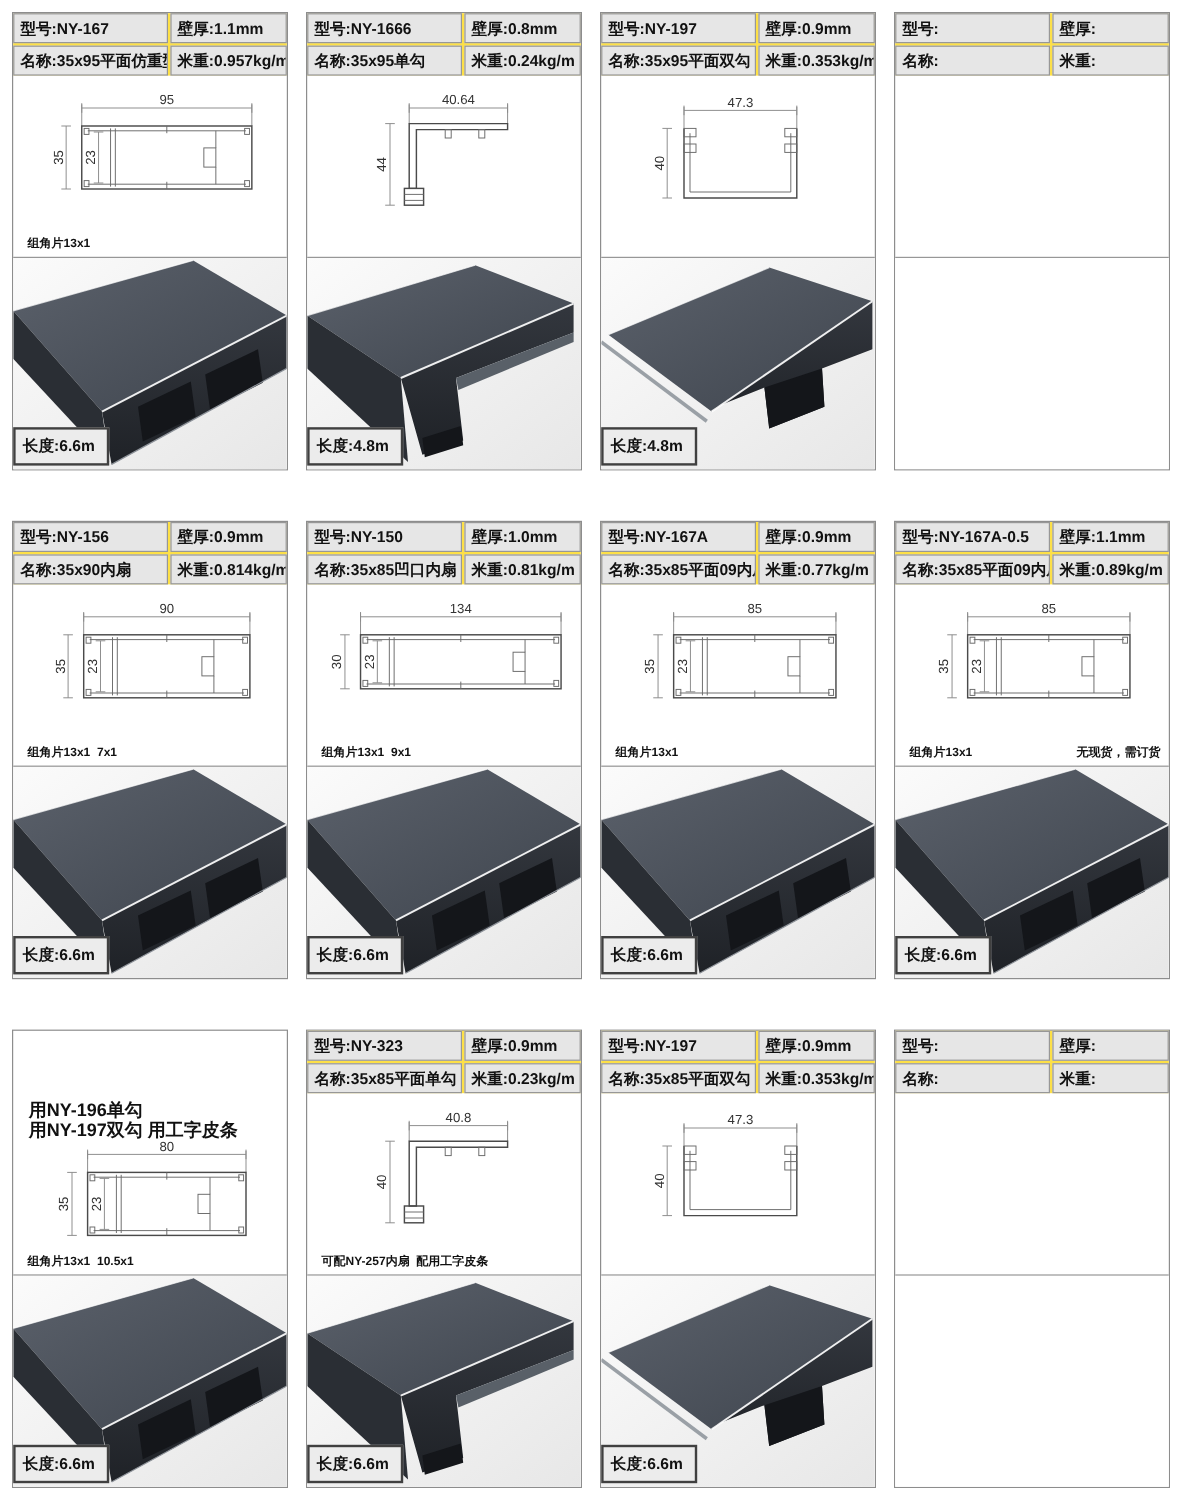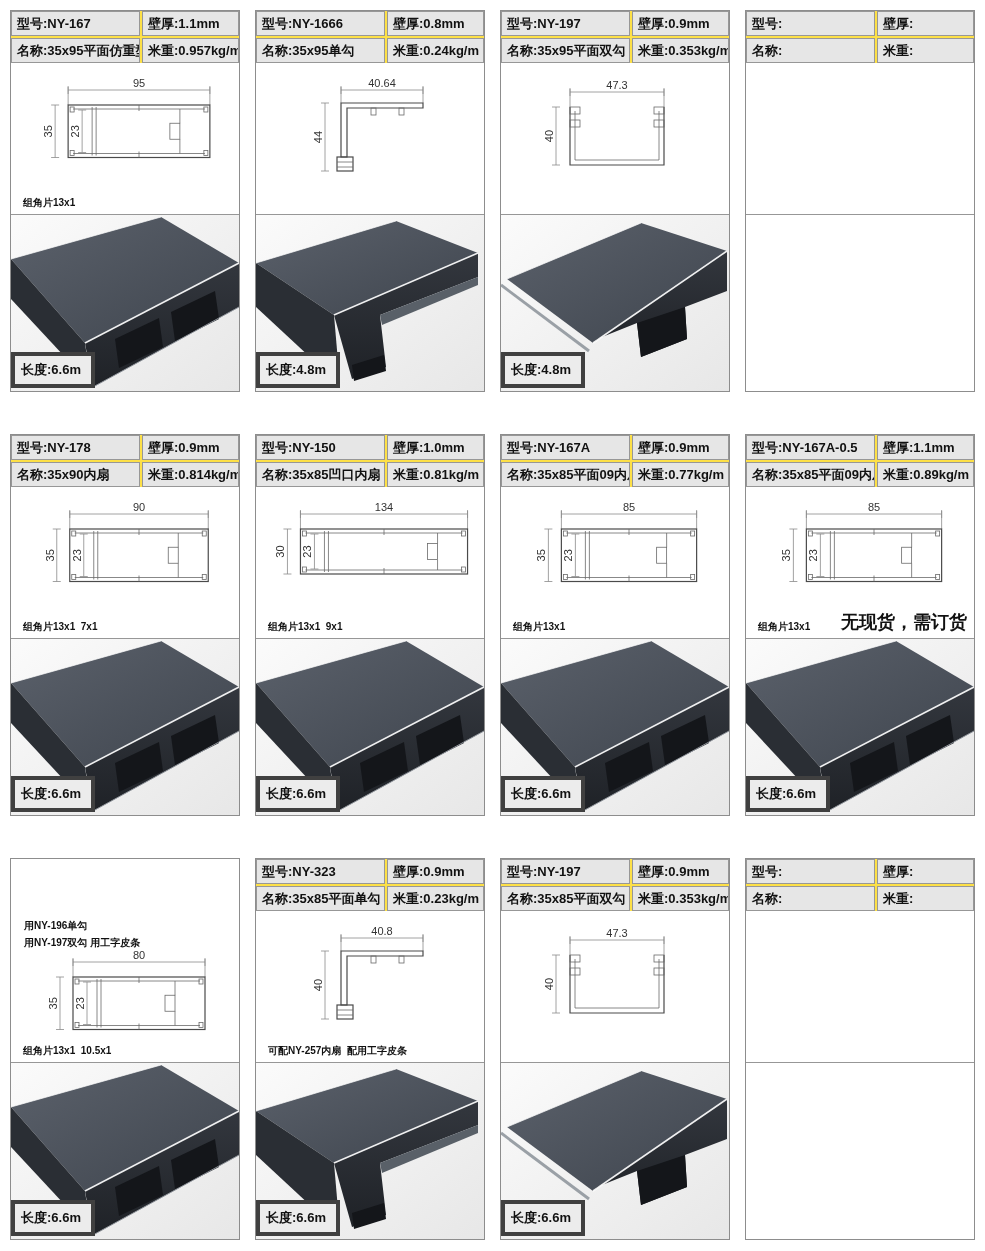--- a/index.html
+++ b/index.html
@@ -21,33 +21,33 @@
   }
   .cell{
     background:#e6e6e6;border:1px solid #979797;box-sizing:border-box;
     height:25px;line-height:23px;padding-left:5px;
     font-size:13px;font-weight:bold;white-space:nowrap;overflow:hidden;
   }
   .draw{position:absolute;top:56px;left:4px;right:0;height:147px;}
   .draw-svg{position:absolute;top:12px;left:50%;transform:translateX(-50%);}
   .draw-svg.lowered{top:36px;}
   .note-top{
-    position:absolute;top:2px;left:9px;font-size:10px;font-weight:bold;
+    position:absolute;top:2px;left:9px;font-size:15px;font-weight:bold;
     white-space:pre-line;line-height:17px;
   }
   .note{position:absolute;bottom:4px;left:8px;font-size:10px;font-weight:bold;white-space:pre;}
-  .note-right{position:absolute;bottom:4px;right:7px;font-size:18px;font-weight:bold;}
+  .note-right{position:absolute;bottom:4px;right:7px;font-size:10px;font-weight:bold;}
   .photo{
     position:absolute;top:203px;left:0;right:0;bottom:0;
     border-top:1px solid #979797;overflow:hidden;background:#f4f4f4;
   }
   .photo svg{display:block;}
   .len{
     position:absolute;left:0;bottom:3px;z-index:2;
-    background:#ececec;border:4px solid #404040;box-sizing:border-box;
+    background:#ececec;border:2px solid #404040;box-sizing:border-box;
     font-size:13px;font-weight:bold;line-height:20px;padding:4px 10px 4px 6px;min-width:76px;
   }
   
   .ol{stroke:#4a4a4a;stroke-width:1.2;fill:none;}
   .il{stroke:#6a6a6a;stroke-width:0.8;fill:none;}
   .dim{stroke:#8a8a8a;stroke-width:0.8;fill:none;}
   .dtx{font-family:"Liberation Sans","DejaVu Sans",sans-serif;font-size:11px;fill:#333;}
 </style>
 </head>
 <body>
@@ -254,21 +254,21 @@
 
       <div class="note"></div>
       <div class="note-right"></div>
     </div>
     <div class="photo" style="background: rgb(255, 255, 255);"></div>
 
   </div>
 
   <div class="card">
     <div class="hdr">
-      <div class="cell"><span>型号:</span><span>NY-178</span></div>
+      <div class="cell"><span>型号:</span><span>NY-156</span></div>
       <div class="cell"><span>壁厚:</span><span>0.9mm</span></div>
       <div class="cell"><span>名称:</span><span>35x90内扇</span></div>
       <div class="cell"><span>米重:</span><span>0.814kg/m</span></div>
     </div>
     <div class="draw">
       <div class="note-top"></div>
       <svg class="draw-svg" width="210" height="100" viewBox="0 0 210 100">
           <line class="dim" x1="47.75" y1="11" x2="186.25" y2="11"></line>
           <line class="dim" x1="47.75" y1="7" x2="47.75" y2="15"></line>
           <line class="dim" x1="186.25" y1="7" x2="186.25" y2="15"></line>

